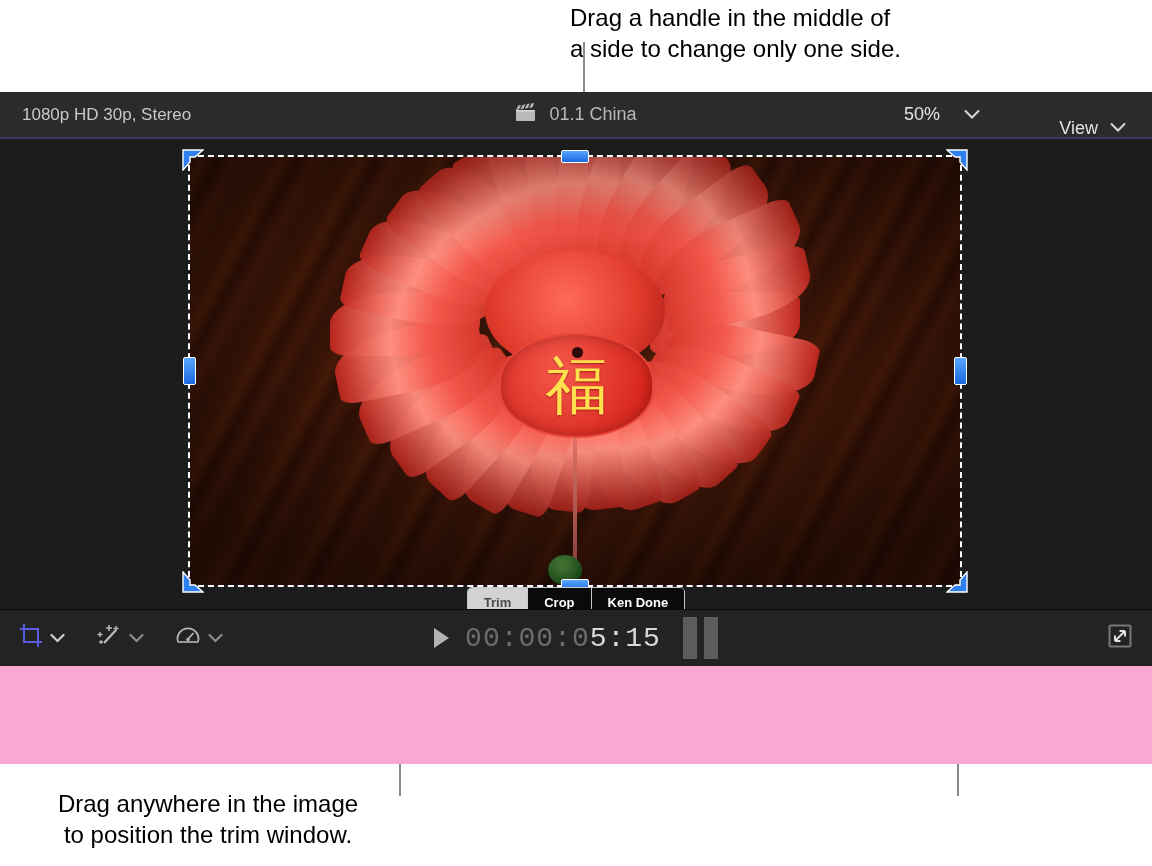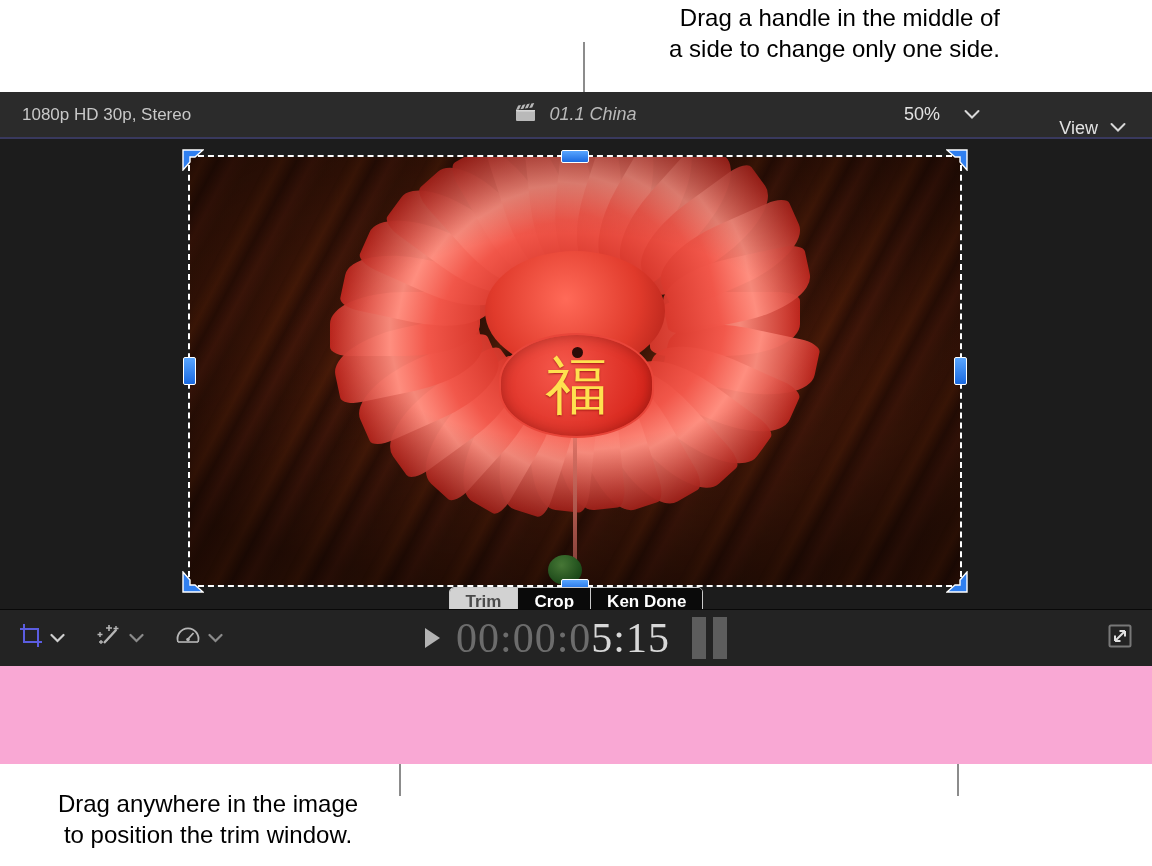--- a/index.html
+++ b/index.html
@@ -12,21 +12,21 @@
   #root { position: relative; width: 1152px; height: 866px; background:#fff; }
 
   
   .callout {
     position: absolute;
     color: #000;
     font-size: 24px;
     line-height: 31px;
     white-space: pre-line;
   }
-  #callout-top      { left: 570px; top: 2px;  width: 430px; text-align: right; }
+  #callout-top      { left: 570px; top: 2px;  width: 430px; text-align: left; }
   #callout-bottomL  { left: 18px;  top: 788px; width: 380px; text-align: center; }
   #callout-bottomR  { left: 630px; top: 788px; width: 440px; text-align: center; }
 
   .leader { position:absolute; background:#8c8c8c; width:2px; }
   #leader-top     { left: 583px; top: 42px;  height: 168px; }
   #leader-bottomL { left: 399px; top: 578px; height: 218px; }
   #leader-bottomR { left: 957px; top: 636px; height: 160px; }
 
   
   #window {
@@ -43,21 +43,21 @@
     background: #2b2b2b;
     border-bottom: 2px solid #39395e;
     display: flex; align-items: center;
   }
   #clip-format {
     position:absolute; left: 22px;
     color: #c8c8c8; font-size: 17px;
   }
   #title-center {
     position:absolute; left: 0; right: 0;
-    display:flex; align-items:center; justify-content:center; gap: 12px; font-style: italic;
+    display:flex; align-items:center; justify-content:center; gap: 12px;
   }
   #clapper { display:block; }
   #clip-title { color: #b9b9b9; font-size: 18px; }
   #zoom-group {
     position:absolute; right: 172px;
     display:flex; align-items:center; gap: 24px; cursor:default;
   }
   #zoom-value { color: #e2e2e2; font-size: 18px; }
   #view-group {
     position:absolute; right: 26px;
@@ -191,21 +191,21 @@
 
   
   #modebar { position:absolute; left:0; right:0; top: 448px; display:flex; justify-content:center; }
   #mode-tabs {
     display:flex; height: 30px;
     border: 1px solid #cacaca; border-radius: 5px; overflow:hidden;
   }
   #mode-tabs .tab {
     display:flex; align-items:center; justify-content:center;
     padding: 0 16px;
-    font-size: 17px; font-weight: bold;
+    font-size: 13px; font-weight: bold;
     color: #ffffff; background: #0a0a0a;
     border-right: 1px solid #cacaca;
   }
   #mode-tabs .tab:last-child { border-right:none; }
   #mode-tabs .tab.active { background: #d2d2d2; color: #4a4a4a; }
 
   
   #bottombar {
     position:relative; height: 57px;
     background:#232323; border-top: 1px solid #090909;
@@ -216,21 +216,21 @@
   #timecode-wrap {
     position:absolute; left: 0; right: 0;
     display:flex; align-items:center; justify-content:center; gap: 16px;
   }
   #play-tri {
     width:0; height:0;
     border-left: 15px solid #b3b3b3;
     border-top: 10px solid transparent;
     border-bottom: 10px solid transparent;
   }
-  #timecode { font-size: 42px; letter-spacing: 1px; font-family:Liberation Serif, serif; }
+  #timecode { font-size: 28px; letter-spacing: 1px; font-family:Liberation Mono, monospace; }
   #timecode .dim { color: #6c6c6c; }
   #timecode .lit { color: #d8d8d8; }
   #pausebars { display:flex; gap: 7px; margin-left: 6px; }
   #pausebars i { display:block; width: 14px; height: 42px; background:#5d5d5d; }
   #expand-btn { position:absolute; right: 18px; }
 </style>
 </head>
 <body>
 
 <div id="root">

